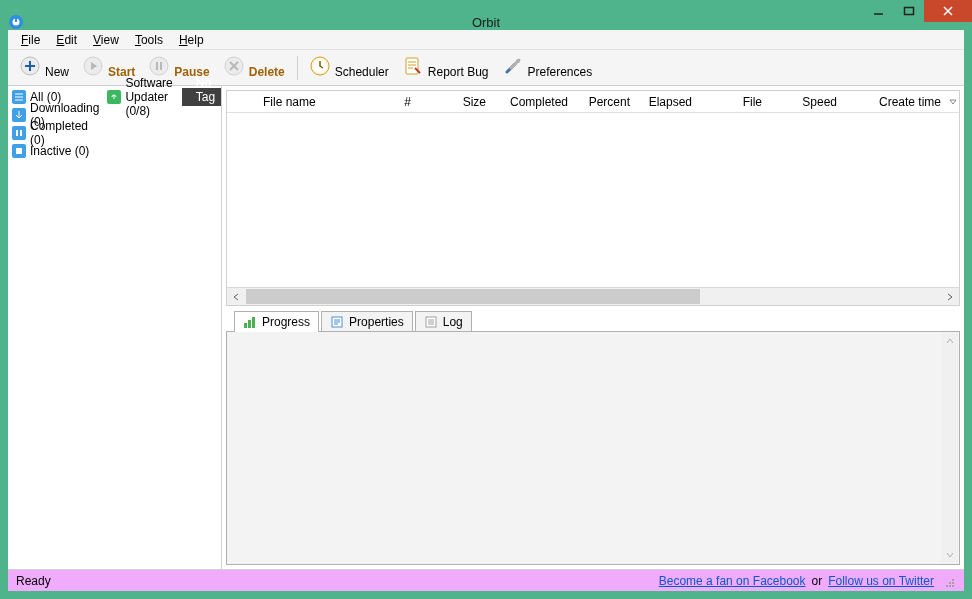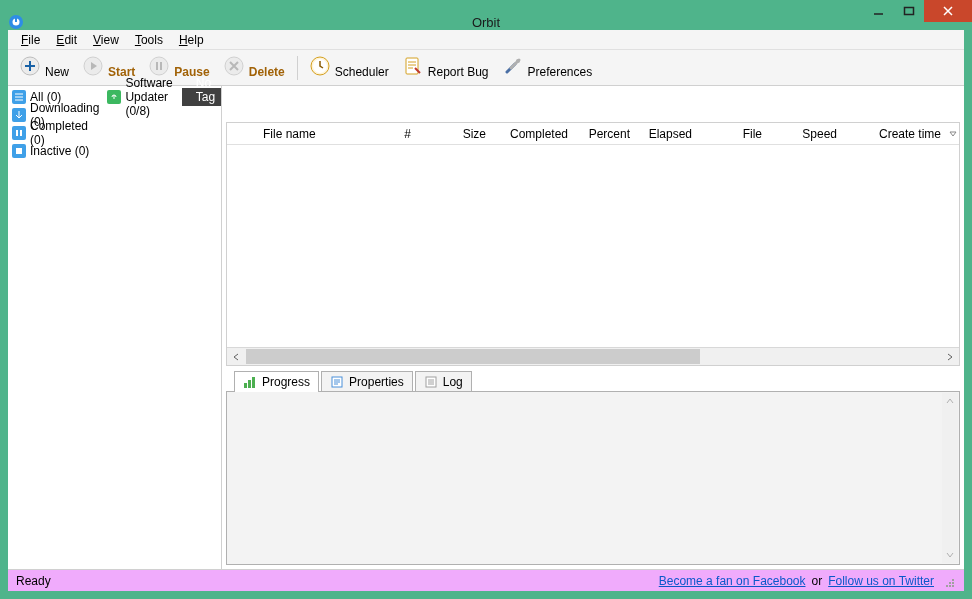--- a/index.html
+++ b/index.html
@@ -40,21 +40,21 @@
   .side-group { padding:2px 0; }
   .side-hr { height:1px; background:#e4e4e4; margin:4px 0; }
   .side-item { display:flex; align-items:center; gap:4px; padding:1px 4px; height:18px; cursor:default; }
   .side-item .sq { width:14px; height:14px; border-radius:2px; display:flex; align-items:center; justify-content:center; flex-shrink:0; }
   .side-item.selected { background:#404040; color:#fff; }
 
   
   .right { flex:1; display:flex; flex-direction:column; min-width:0; padding:4px; gap:4px; }
 
   
-  .table-wrap { border:1px solid #d0d0d0; height:244px; display:flex; flex-direction:column; background:#fff;margin-top:32px; }
+  .table-wrap { border:1px solid #d0d0d0; height:216px; display:flex; flex-direction:column; background:#fff; }
   .table-head { height:22px; background:#fff; border-bottom:1px solid #e0e0e0; display:flex; align-items:center; font-size:12px; color:#000; }
   .th { padding:0 6px; text-align:left; border-right:0px solid #eee; }
   .th-r { text-align:right; }
   .th-sort { width:12px; display:flex; align-items:center; justify-content:center; }
   .table-body { flex:1; overflow:hidden; }
   .hscroll { height:18px; border-top:1px solid #d8d8d8; background:#f0f0f0; display:flex; align-items:stretch; }
   .hscroll .arrow { width:18px; display:flex; align-items:center; justify-content:center; background:#f0f0f0; }
   .hscroll .thumb { flex:1; margin:1px; background:#cccccc; }
   .hscroll .track2 { width:240px; background:#f0f0f0; }
 

